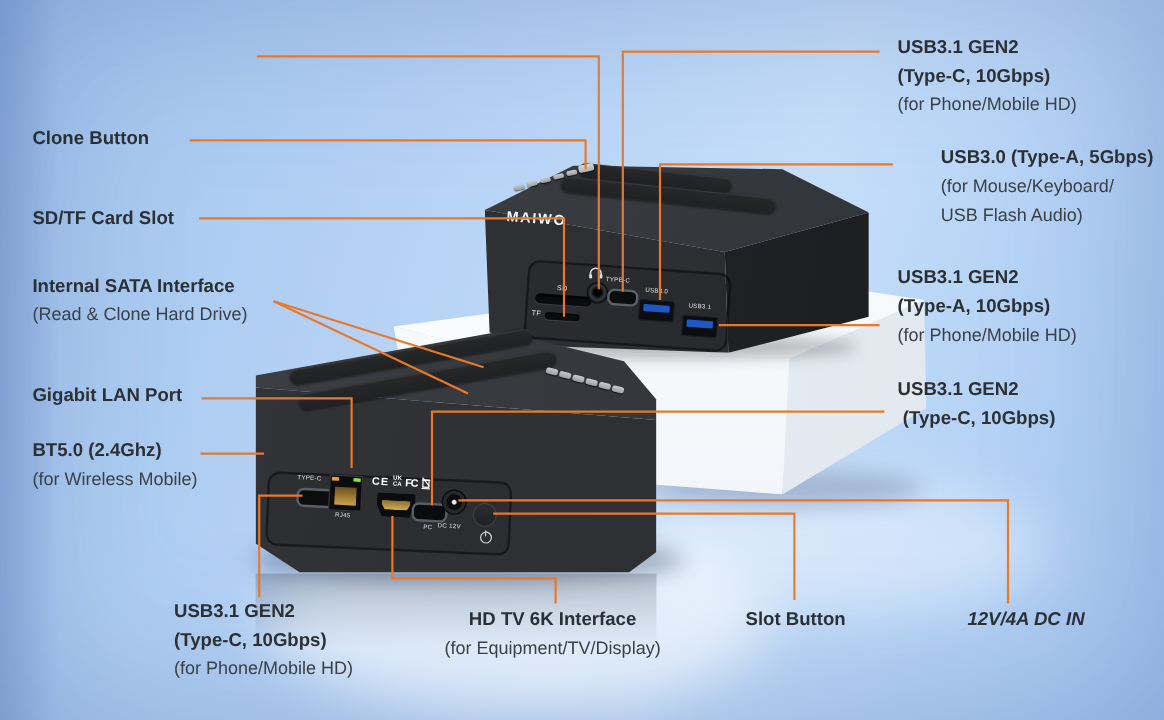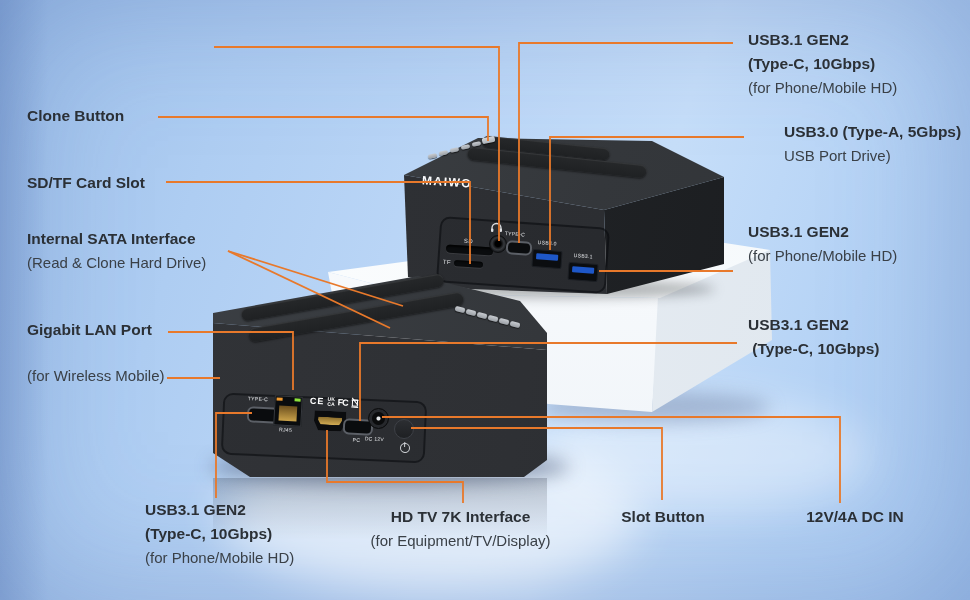--- a/index.html
+++ b/index.html
@@ -204,51 +204,54 @@
     <div class="t">SD/TF Card Slot</div>
   </div>
   <div class="lbl z9" style="left:27px;top:318px;">
     <div class="t">Gigabit LAN Port</div>
   </div>
   <div class="lbl z9" style="left:27px;top:227px;">
     <div class="t">Internal SATA Interface</div>
     <div class="d">(Read &amp; Clone Hard Drive)</div>
   </div>
   <div class="lbl z9" style="left:27px;top:364px;">
+    <div class="t">BT5.0 (2.4Ghz)</div>
     <div class="d">(for Wireless Mobile)</div>
   </div>
 
   <div class="lbl z9" style="left:748px;top:28px;">
     <div class="t">USB3.1 GEN2</div>
     <div class="t">(Type-C, 10Gbps)</div>
     <div class="d">(for Phone/Mobile HD)</div>
   </div>
   <div class="lbl z9" style="left:764px;top:120px;margin-left:20px;">
     <div class="t">USB3.0 (Type-A, 5Gbps)</div>
-    <div class="d">USB Port Drive)</div>
+    <div class="d">(for Mouse/Keyboard/</div>
+    <div class="d">USB Flash Audio)</div>
   </div>
   <div class="lbl z9" style="left:748px;top:220px;">
     <div class="t">USB3.1 GEN2</div>
+    <div class="t">(Type-A, 10Gbps)</div>
     <div class="d">(for Phone/Mobile HD)</div>
   </div>
   <div class="lbl z9" style="left:748px;top:313px;">
     <div class="t">USB3.1 GEN2</div>
     <div class="t"> (Type-C, 10Gbps)</div>
   </div>
 
   <div class="lbl z9" style="left:145px;top:498px;">
     <div class="t">USB3.1 GEN2</div>
     <div class="t">(Type-C, 10Gbps)</div>
     <div class="d">(for Phone/Mobile HD)</div>
   </div>
   <div class="lbl z9" style="left:358px;top:505px;width:205px;text-align:center;">
-    <div class="t">HD TV 7K Interface</div>
+    <div class="t">HD TV 6K Interface</div>
     <div class="d">(for Equipment/TV/Display)</div>
   </div>
   <div class="lbl z9" style="left:563px;top:505px;width:200px;text-align:center;">
     <div class="t">Slot Button</div>
   </div>
-  <div class="lbl z9" style="left:755px;top:505px;width:200px;text-align:center;">
+  <div class="lbl z9" style="left:755px;top:505px;width:200px;text-align:center;font-style:italic;">
     <div class="t">12V/4A DC IN</div>
   </div>
 
   <div class="vignette"></div>
 </div>
 
 </body></html>

